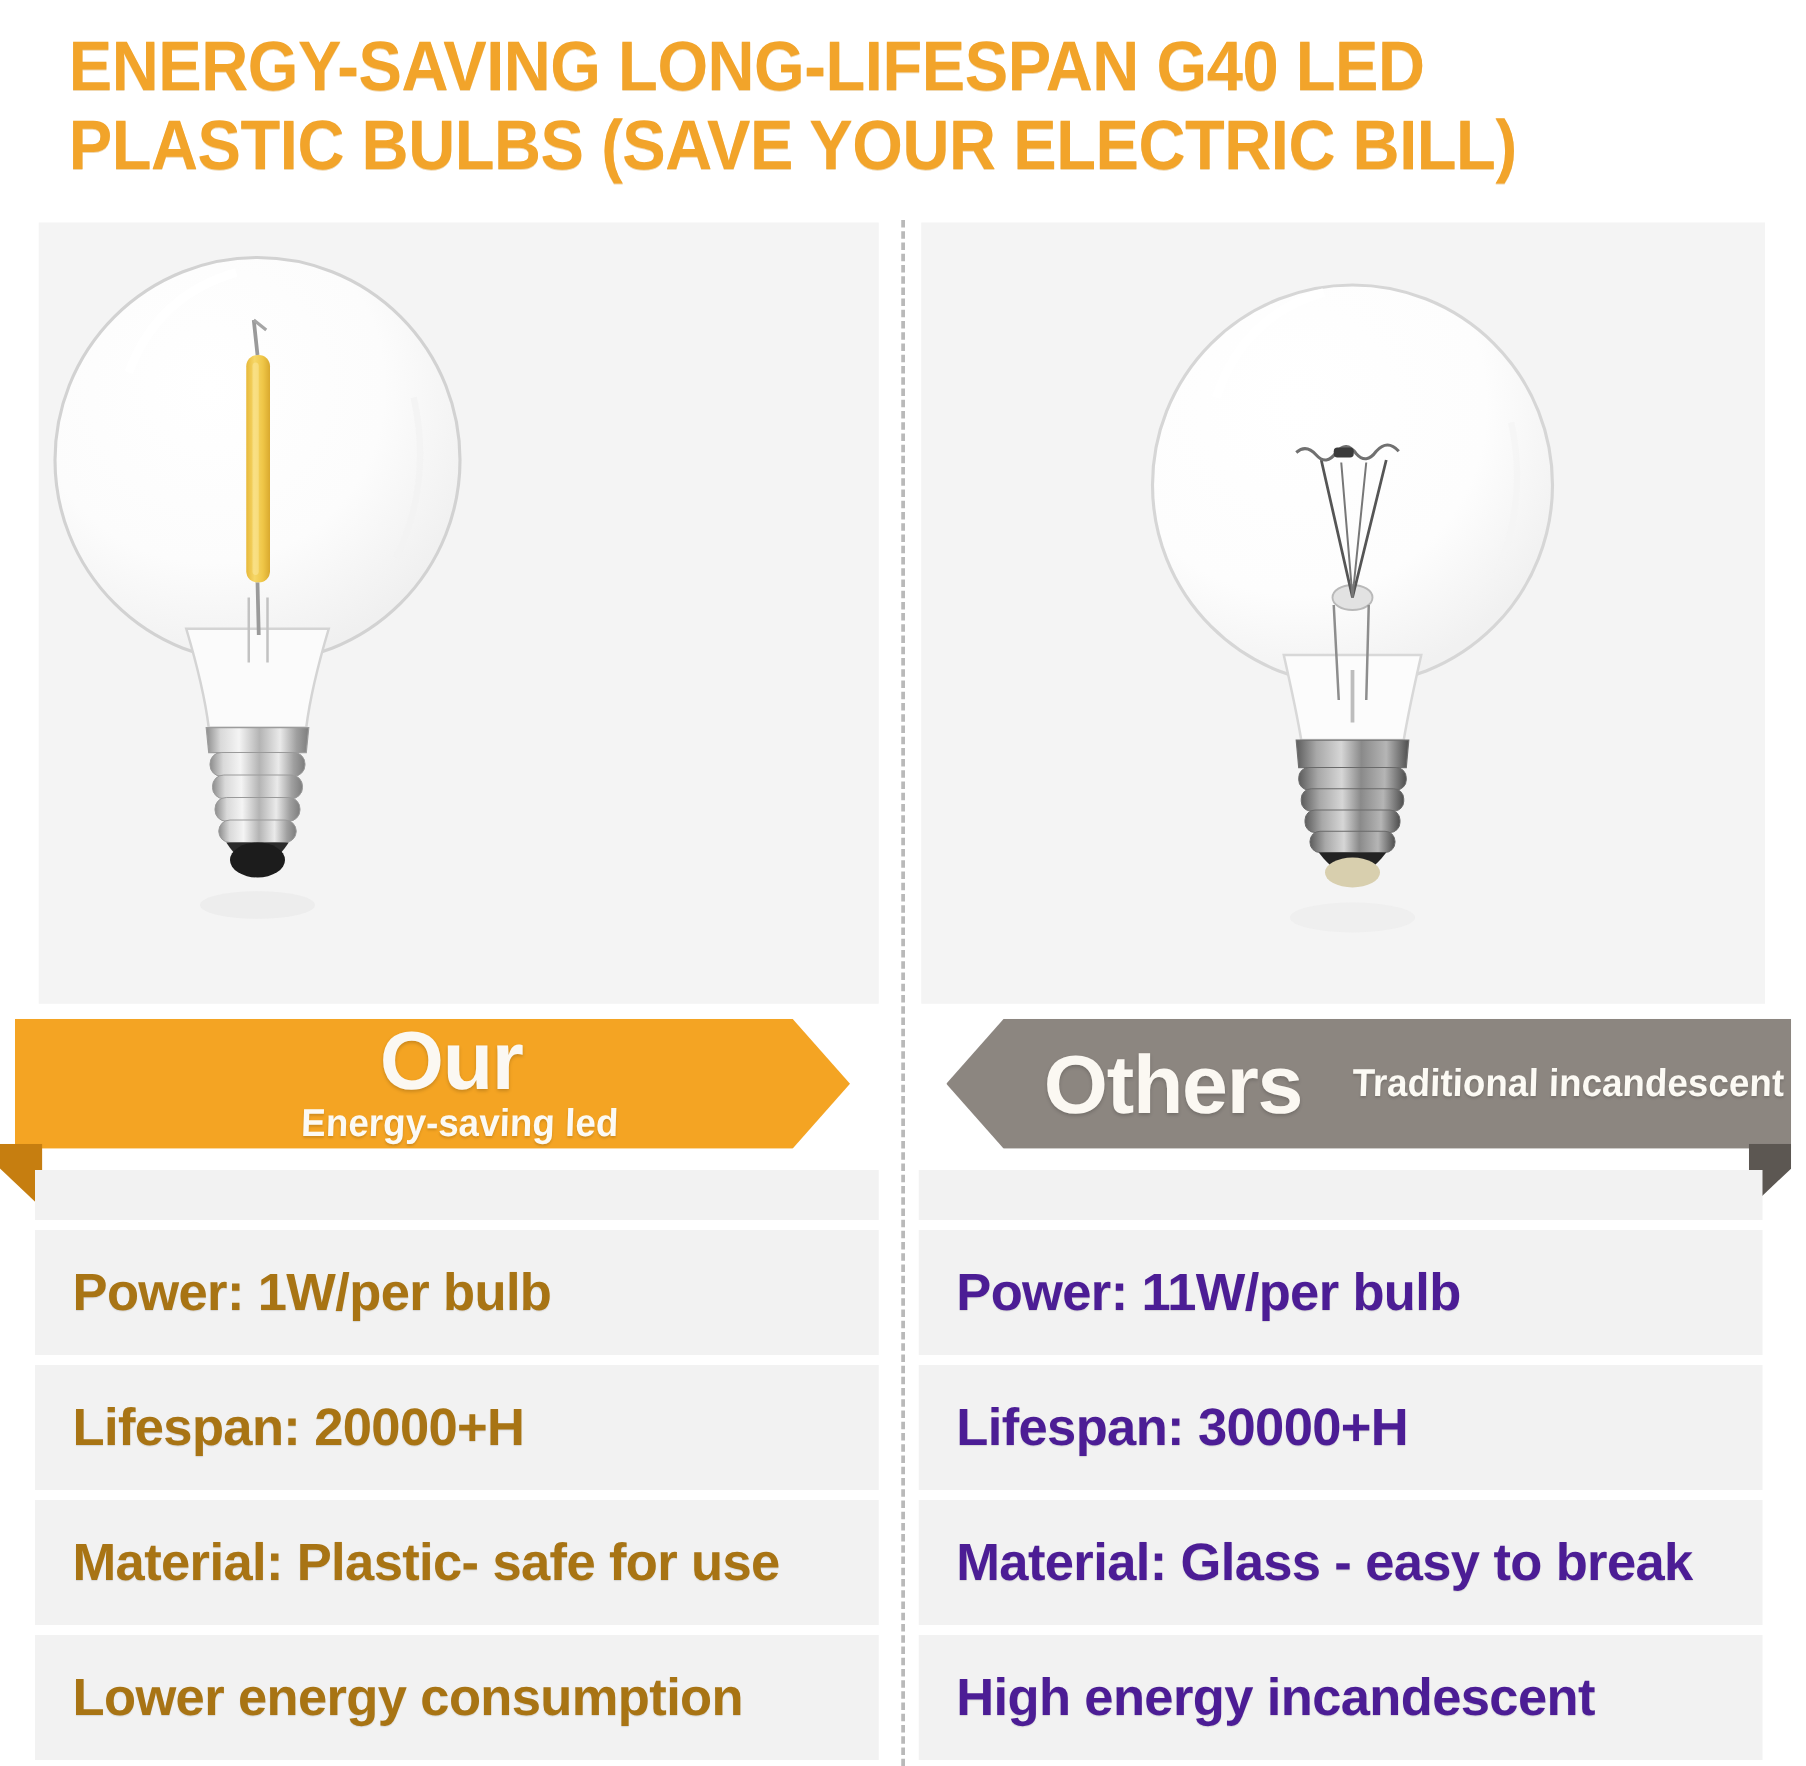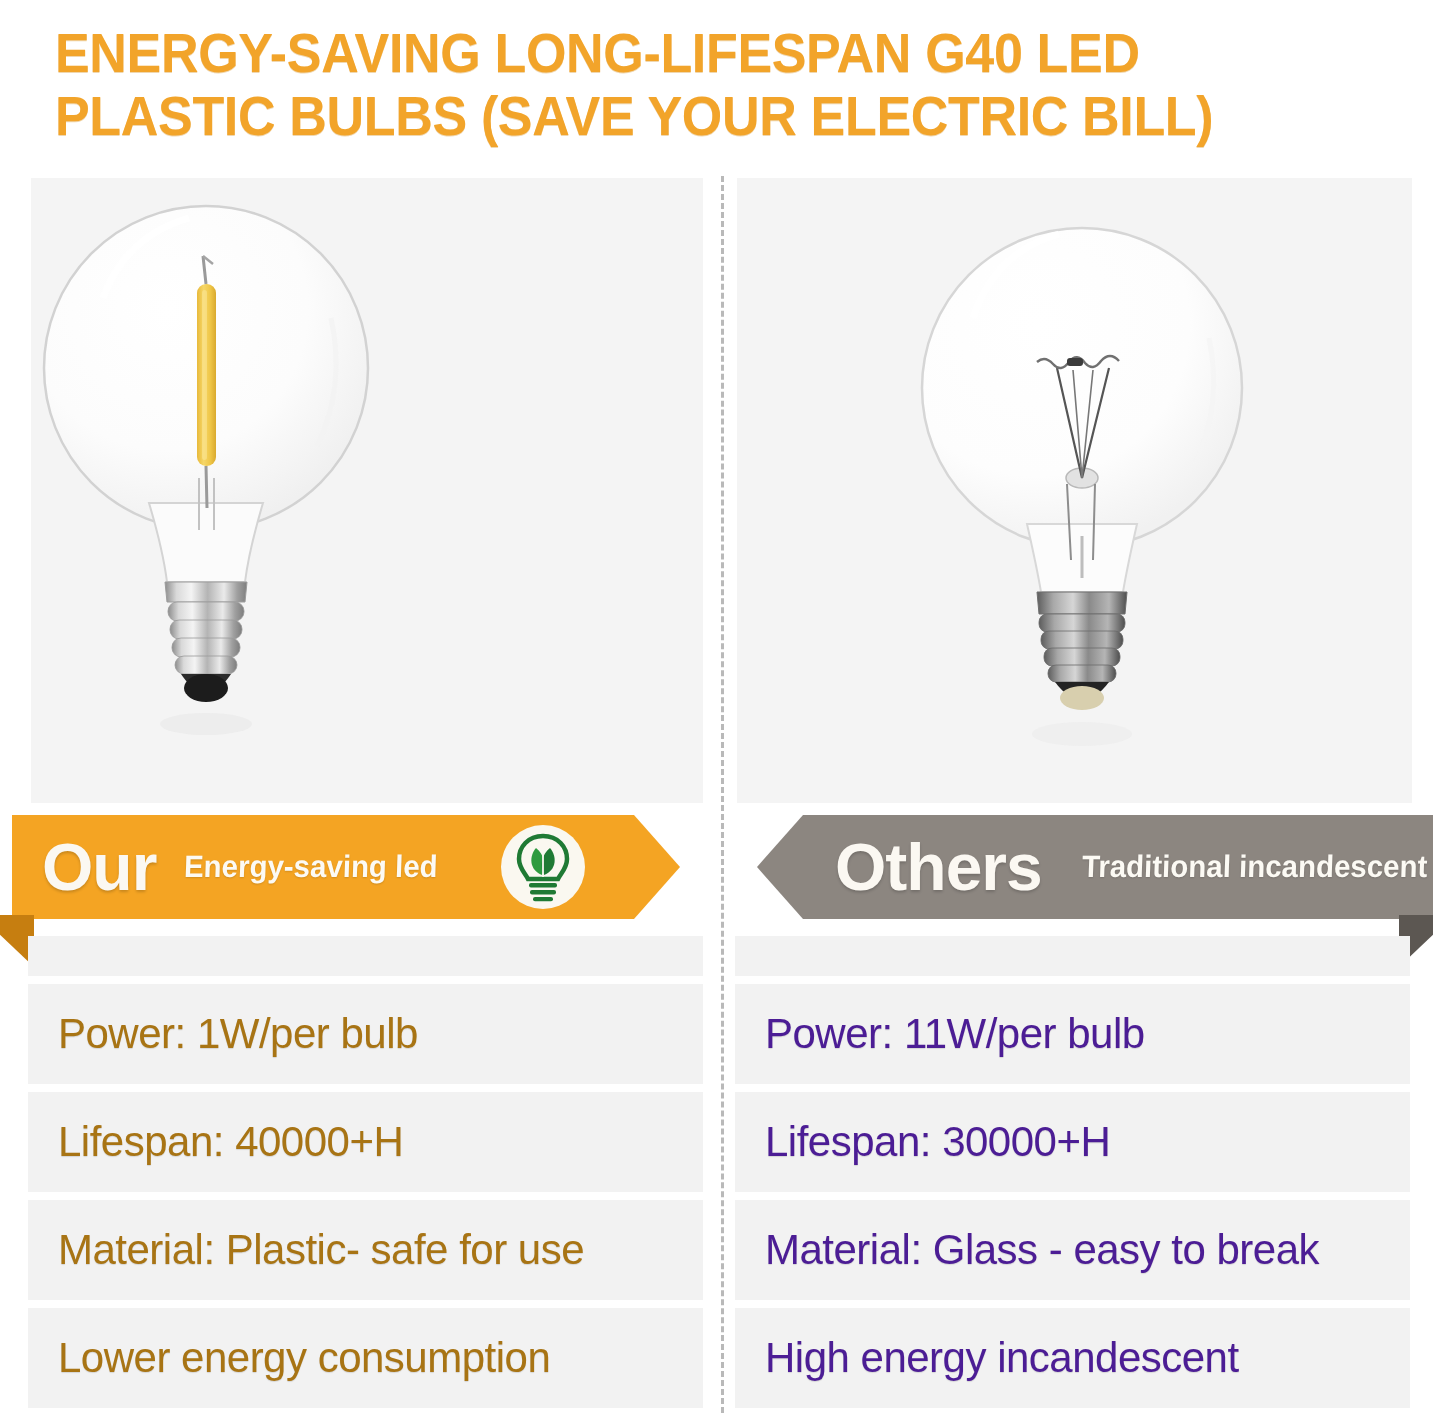--- a/index.html
+++ b/index.html
@@ -51,21 +51,21 @@
   
   .banner{
     position:absolute;
     top:815px; height:104px;
     display:flex; align-items:center;
   }
   .banner-our{
     left:12px; width:668px;
     background:#F4A423;
     clip-path:polygon(0 0, calc(100% - 46px) 0, 100% 50%, calc(100% - 46px) 100%, 0 100%);
-    padding-left:30px; box-sizing:border-box;
+    padding-left:30px; box-sizing:border-box;flex-direction:column;
   }
   .banner-others{
     left:757px; width:676px;
     background:#8C8680;
     clip-path:polygon(46px 0, 100% 0, 100% 100%, 46px 100%, 0 50%);
     padding-left:78px; box-sizing:border-box;text-align:center;
   }
   .banner-title{
     color:#FBF8F2;
     font-size:66px; font-weight:bold;
@@ -106,21 +106,21 @@
   .spec-row{
     height:100px;
     background:#F2F2F2;
     display:flex; align-items:center;
     margin-bottom:8px;
     padding-left:30px;
     box-sizing:border-box;
   }
   .spec-row .txt{
     font-size:42px;
-    font-weight:normal;
+    font-weight:bold;
     letter-spacing:-0.5px;
     white-space:nowrap;
     text-shadow:0 1px 1px rgba(0,0,0,.12);
   }
   .spec-left .txt{ color:#A87414; }
   .spec-right .txt{ color:#4c1d95; }
 </style>
 </head>
 <body>
 
@@ -252,21 +252,21 @@
   <span class="banner-sub">Traditional incandescent</span>
 </div>
 <div class="fold fold-right"></div>
 
 <div class="spec-col spec-left">
   <div class="spacer-row"></div>
   <div class="spec-row">
     <span class="txt">Power: 1W/per bulb</span>
   </div>
   <div class="spec-row">
-    <span class="txt">Lifespan: 40000+H</span>
+    <span class="txt">Lifespan: 20000+H</span>
   </div>
   <div class="spec-row">
     <span class="txt">Material: Plastic- safe for use</span>
   </div>
   <div class="spec-row">
     <span class="txt">Lower energy consumption</span>
   </div>
 </div>
 
 <div class="spec-col spec-right">

